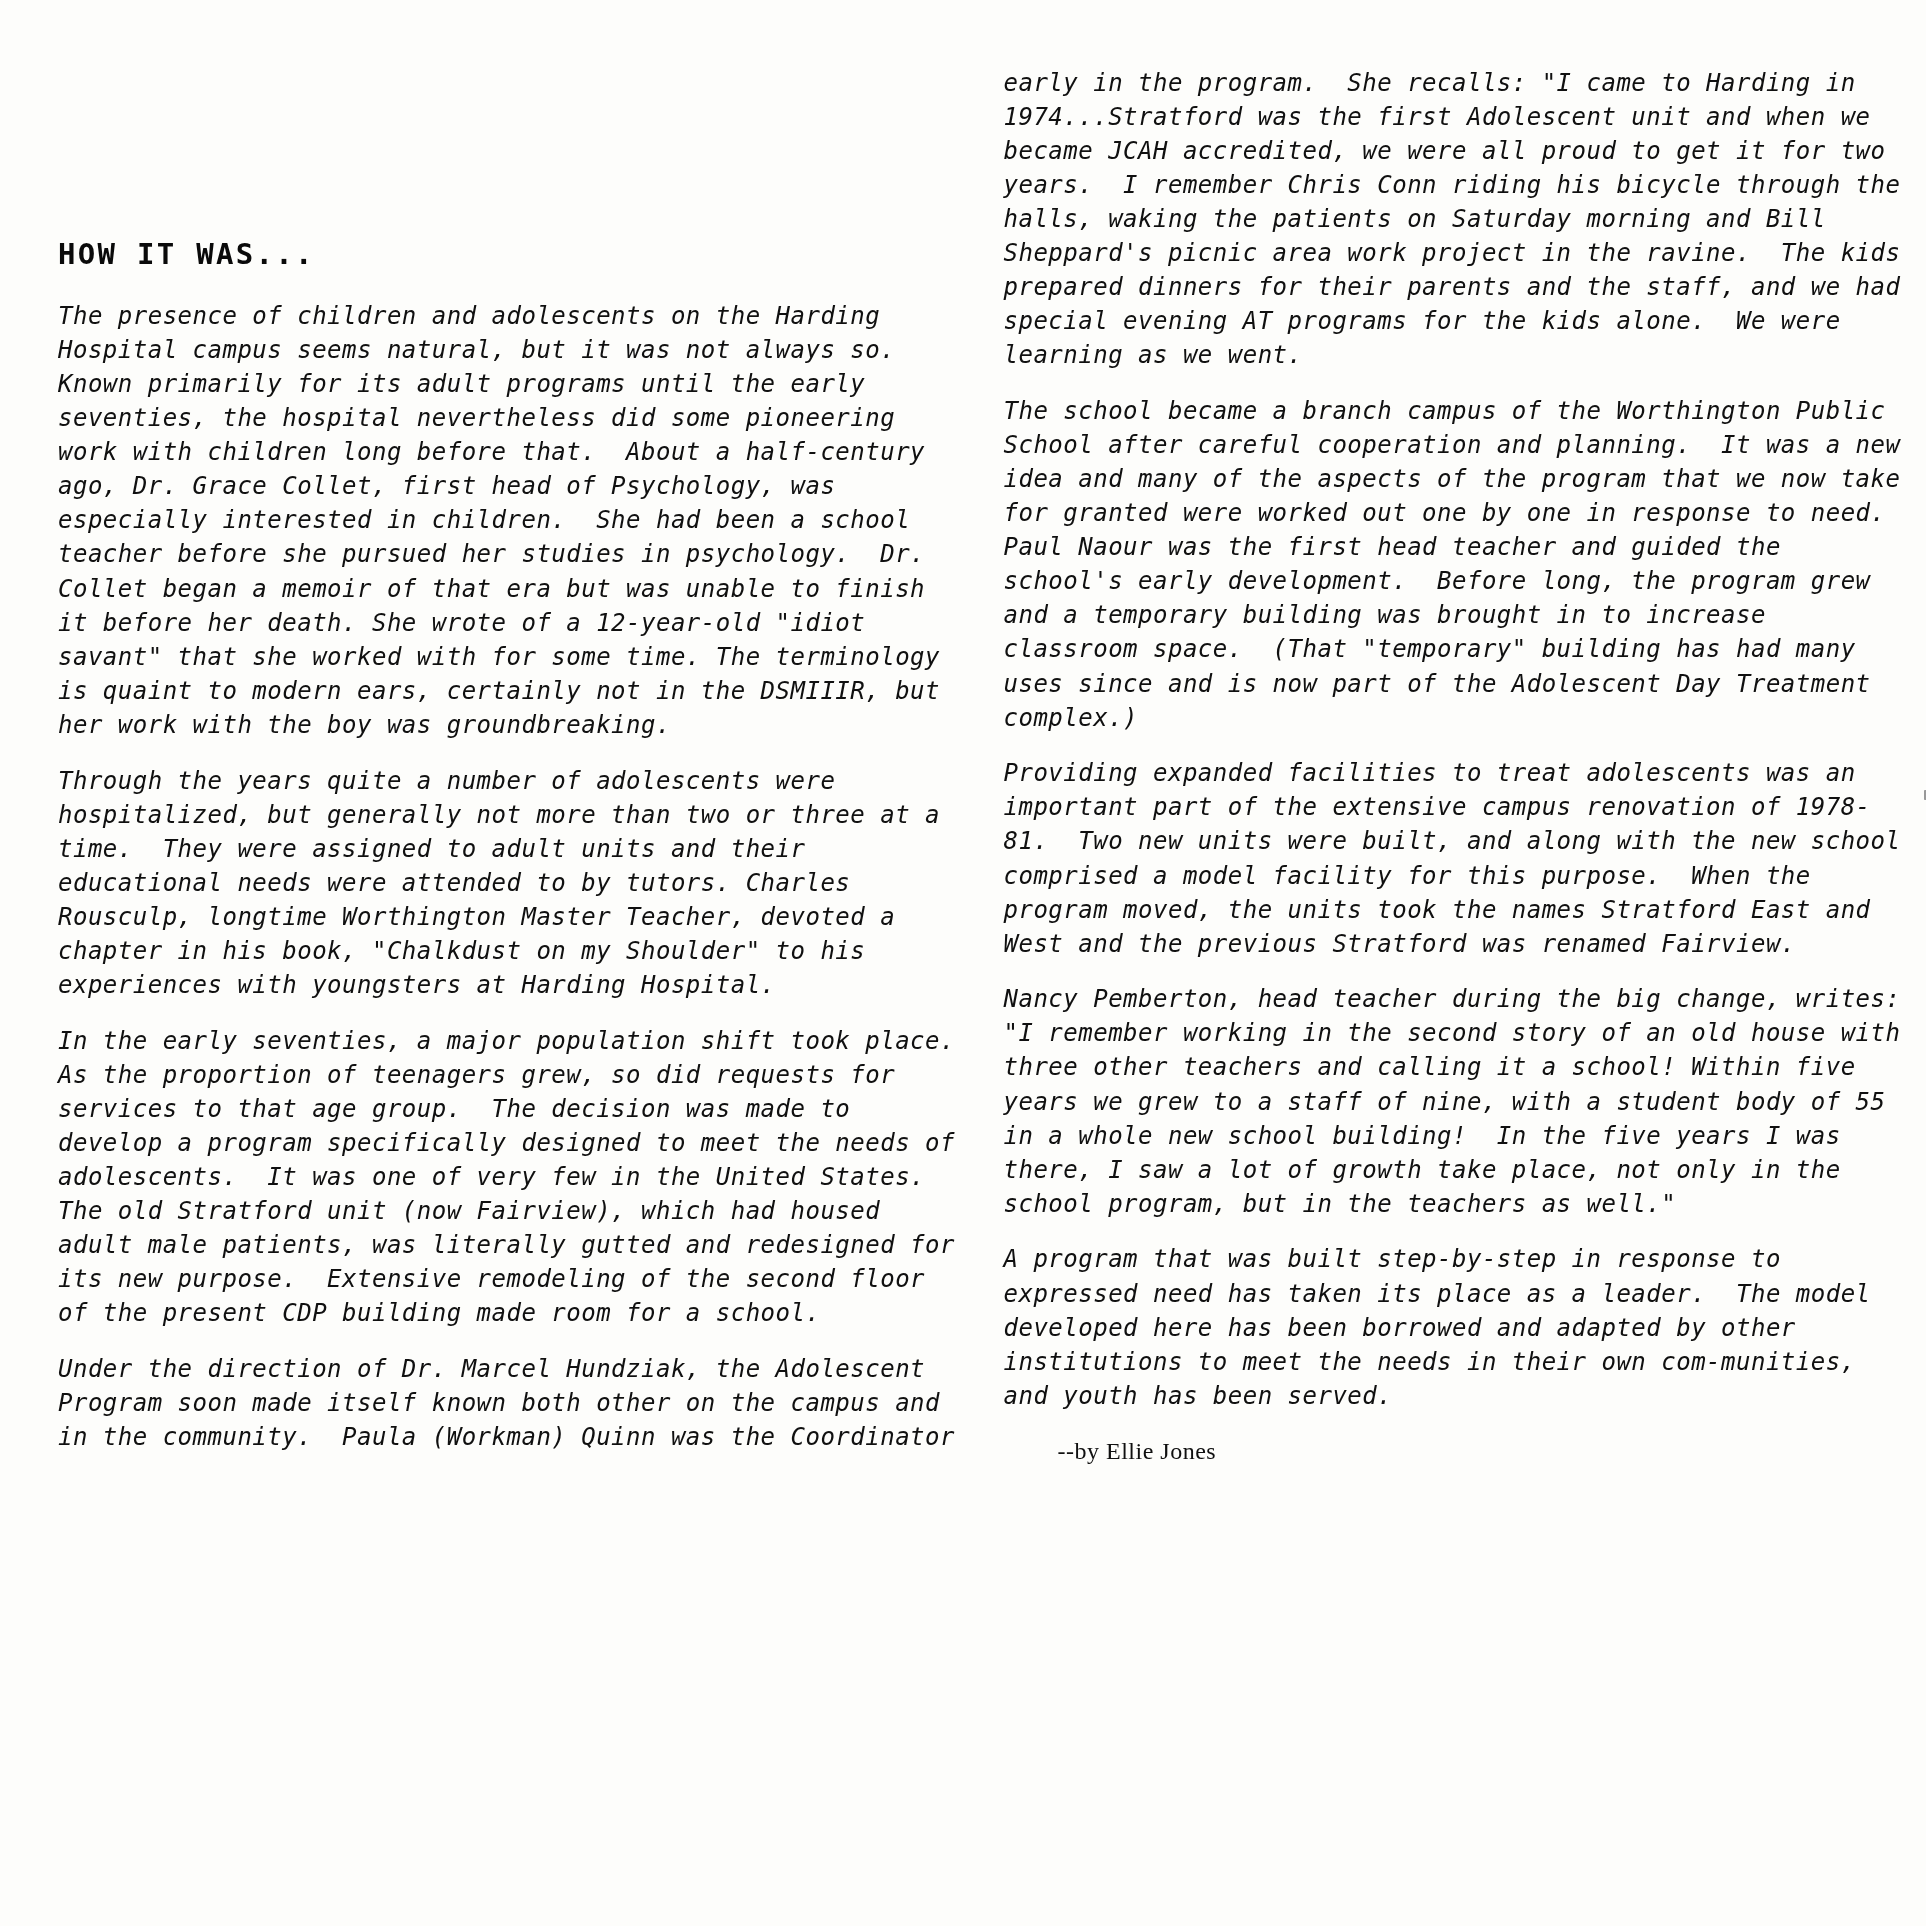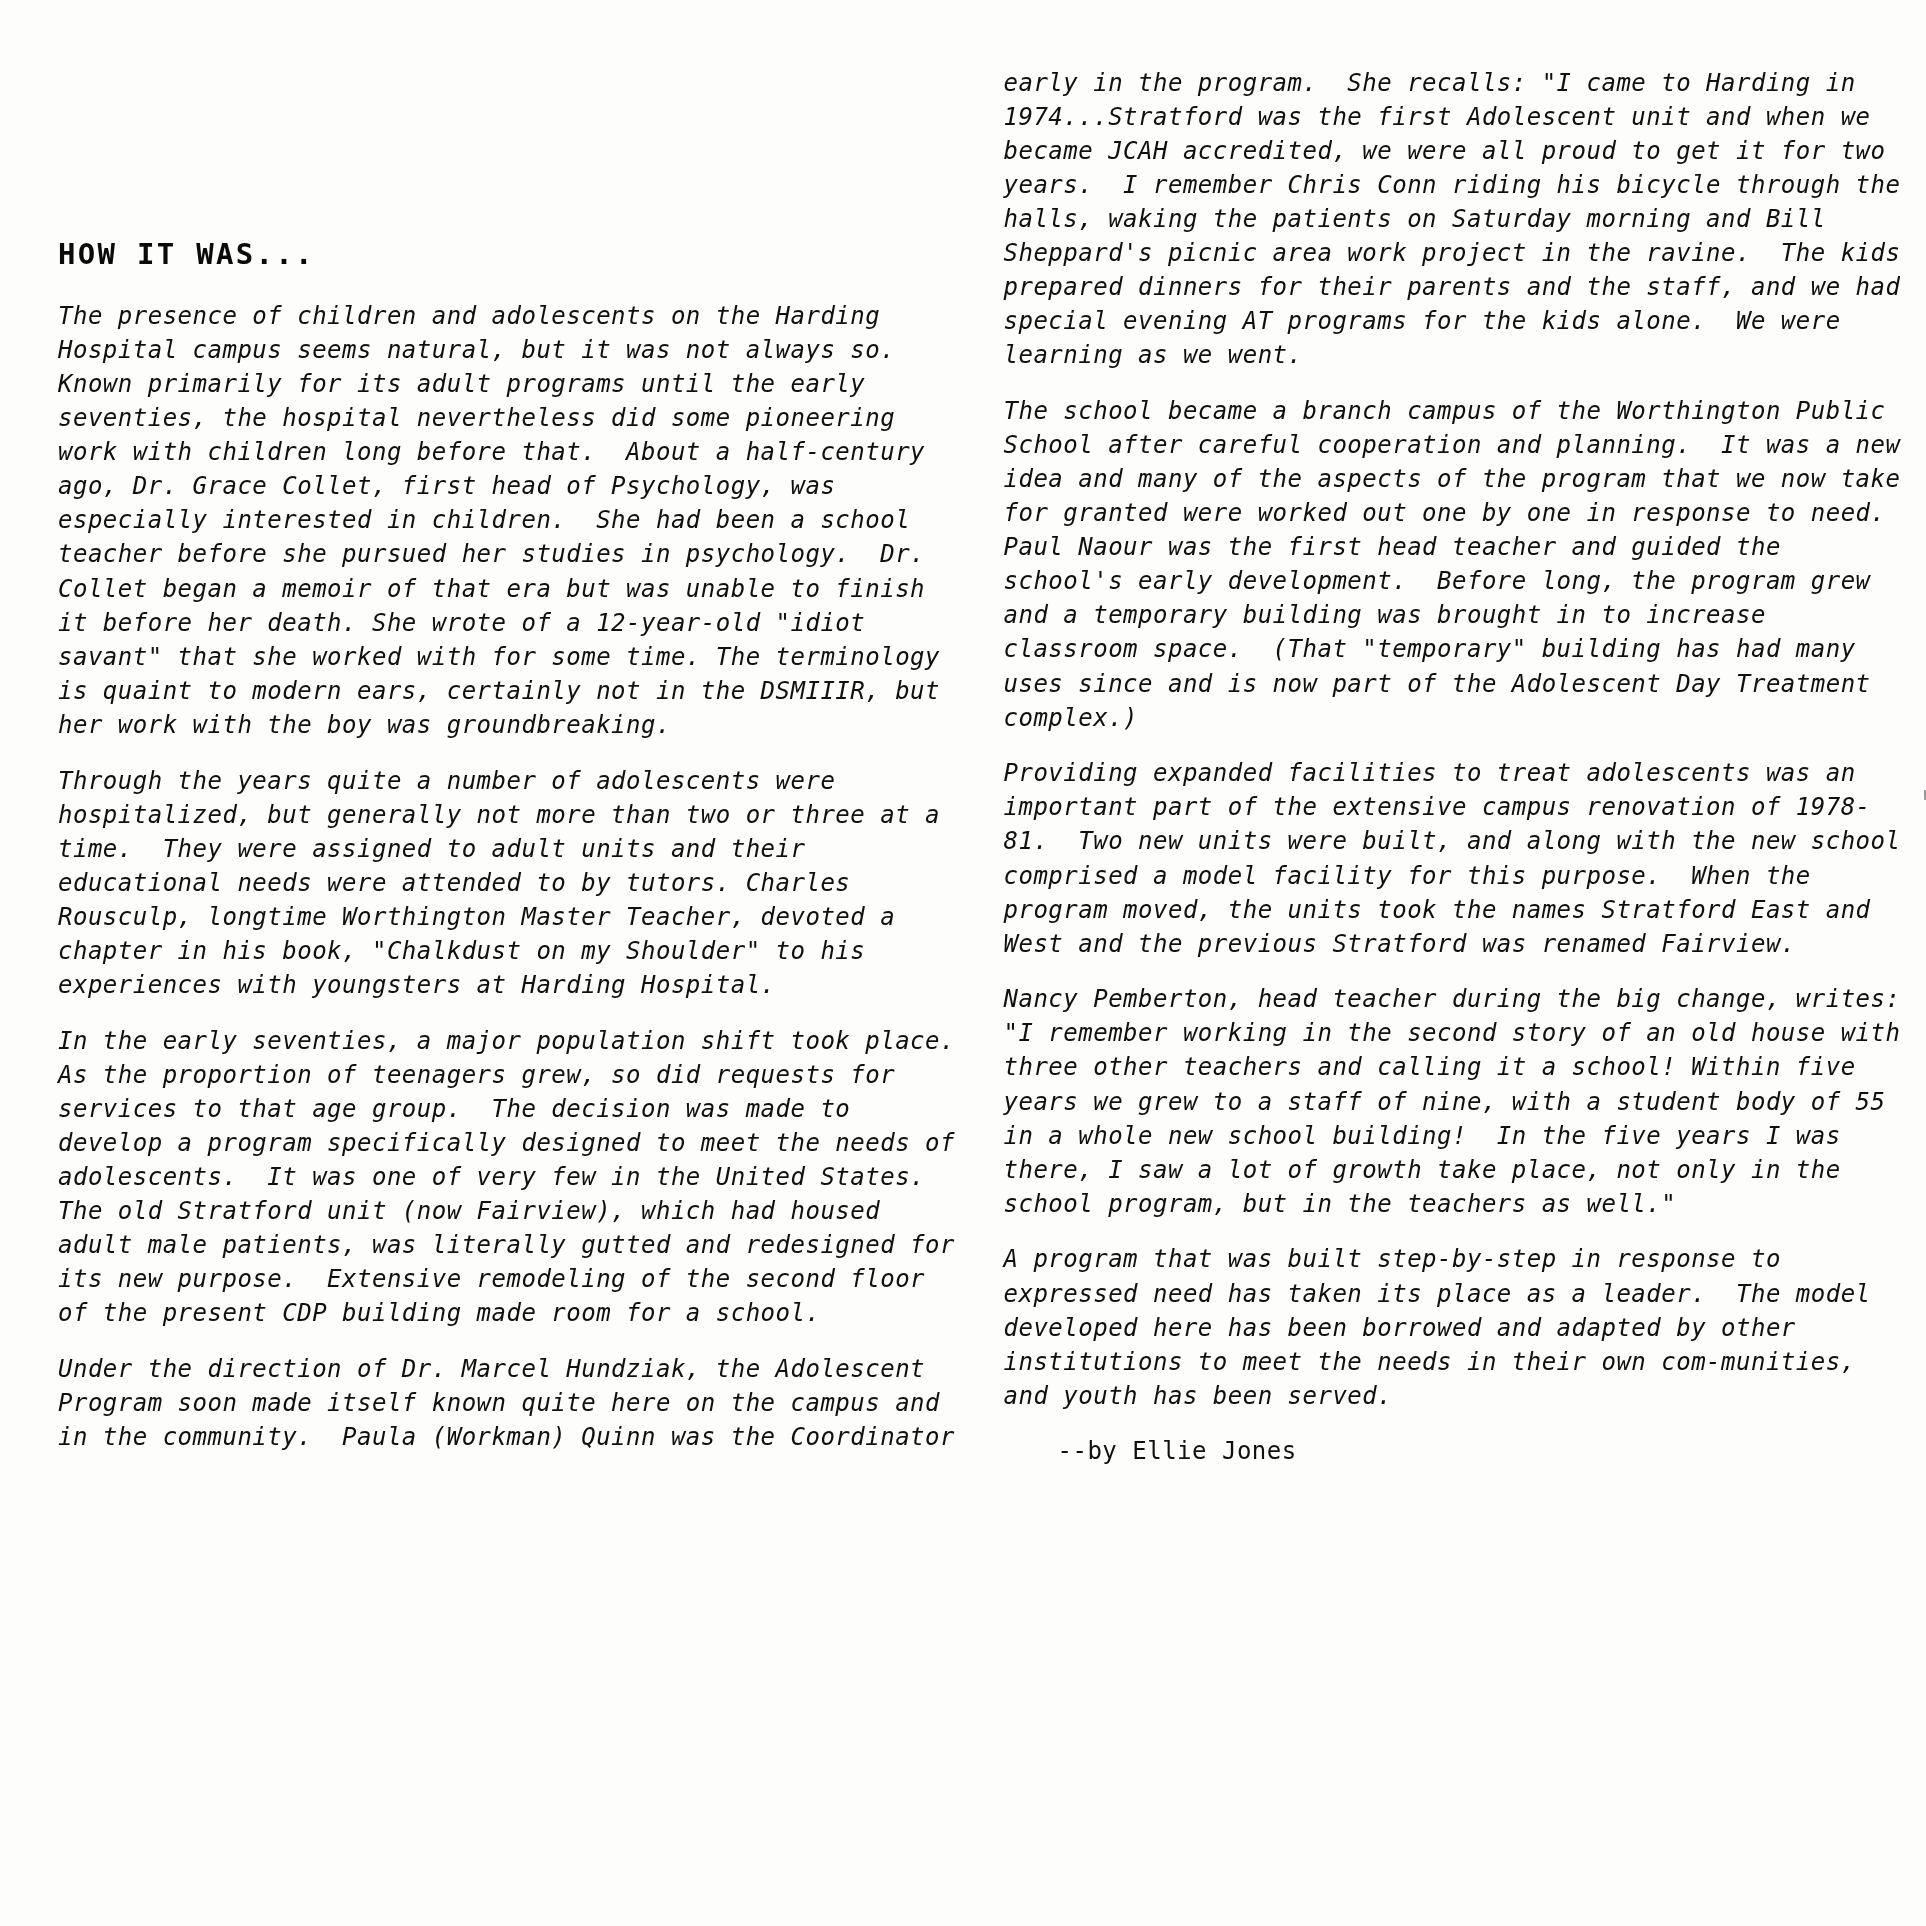--- a/index.html
+++ b/index.html
@@ -58,41 +58,42 @@
   }
   p.para:last-child { margin-bottom: 0; }
   .byline {
     font-size: 24px;
     line-height: 1.42;
     letter-spacing: 0.5px;
     margin: 0;
     padding-left: 54px;
     color: #101010;
     white-space: pre-wrap;
+    font-family: Liberation Serif, serif;
   }
   .speck {
     position: absolute;
     background: #777;
     border-radius: 50%;
   }
   .speck-b { left: 1924px; top: 790px; width: 3.9px; height: 10px; background:#999; border-radius:0.8px;}
 </style>
 </head>
 <body>
 
 <div class="page">
 
   <div class="columns">
 
     <div class="col col-left">
       <h1 class="headline">HOW IT WAS...</h1>
       <p class="para">The presence of children and adolescents on the Harding Hospital campus seems natural, but it was not always so.  Known primarily for its adult programs until the early seventies, the hospital nevertheless did some pioneering work with children long before that.  About a half-century ago, Dr. Grace Collet, first head of Psychology, was especially interested in children.  She had been a school teacher before she pursued her studies in psychology.  Dr. Collet began a memoir of that era but was unable to finish it before her death. She wrote of a 12-year-old "idiot savant" that she worked with for some time. The terminology is quaint to modern ears, certainly not in the DSMIIIR, but her work with the boy was groundbreaking.</p>
       <p class="para">Through the years quite a number of adolescents were hospitalized, but generally not more than two or three at a time.  They were assigned to adult units and their educational needs were attended to by tutors. Charles Rousculp, longtime Worthington Master Teacher, devoted a chapter in his book, "Chalkdust on my Shoulder" to his experiences with youngsters at Harding Hospital.</p>
       <p class="para">In the early seventies, a major population shift took place.  As the proportion of teenagers grew, so did requests for services to that age group.  The decision was made to develop a program specifically designed to meet the needs of adolescents.  It was one of very few in the United States.  The old Stratford unit (now Fairview), which had housed adult male patients, was literally gutted and redesigned for its new purpose.  Extensive remodeling of the second floor of the present CDP building made room for a school.</p>
-      <p class="para">Under the direction of Dr. Marcel Hundziak, the Adolescent Program soon made itself known quite here on the campus and in the community.  Paula (Workman) Quinn was the Coordinator</p>
+      <p class="para">Under the direction of Dr. Marcel Hundziak, the Adolescent Program soon made itself known both other on the campus and in the community.  Paula (Workman) Quinn was the Coordinator</p>
     </div>
 
     <div class="col col-right">
       <p class="para">early in the program.  She recalls: "I came to Harding in 1974...Stratford was the first Adolescent unit and when we became JCAH accredited, we were all proud to get it for two years.  I remember Chris Conn riding his bicycle through the halls, waking the patients on Saturday morning and Bill Sheppard's picnic area work project in the ravine.  The kids prepared dinners for their parents and the staff, and we had special evening AT programs for the kids alone.  We were learning as we went.</p>
       <p class="para">The school became a branch campus of the Worthington Public School after careful cooperation and planning.  It was a new idea and many of the aspects of the program that we now take for granted were worked out one by one in response to need.  Paul Naour was the first head teacher and guided the school's early development.  Before long, the program grew and a temporary building was brought in to increase classroom space.  (That "temporary" building has had many uses since and is now part of the Adolescent Day Treatment complex.)</p>
       <p class="para">Providing expanded facilities to treat adolescents was an important part of the extensive campus renovation of 1978-81.  Two new units were built, and along with the new school comprised a model facility for this purpose.  When the program moved, the units took the names Stratford East and West and the previous Stratford was renamed Fairview.</p>
       <p class="para">Nancy Pemberton, head teacher during the big change, writes: "I remember working in the second story of an old house with three other teachers and calling it a school! Within five years we grew to a staff of nine, with a student body of 55 in a whole new school building!  In the five years I was there, I saw a lot of growth take place, not only in the school program, but in the teachers as well."</p>
       <p class="para">A program that was built step-by-step in response to expressed need has taken its place as a leader.  The model developed here has been borrowed and adapted by other institutions to meet the needs in their own com-munities, and youth has been served.</p>
       <p class="byline">--by Ellie Jones</p>
     </div>

